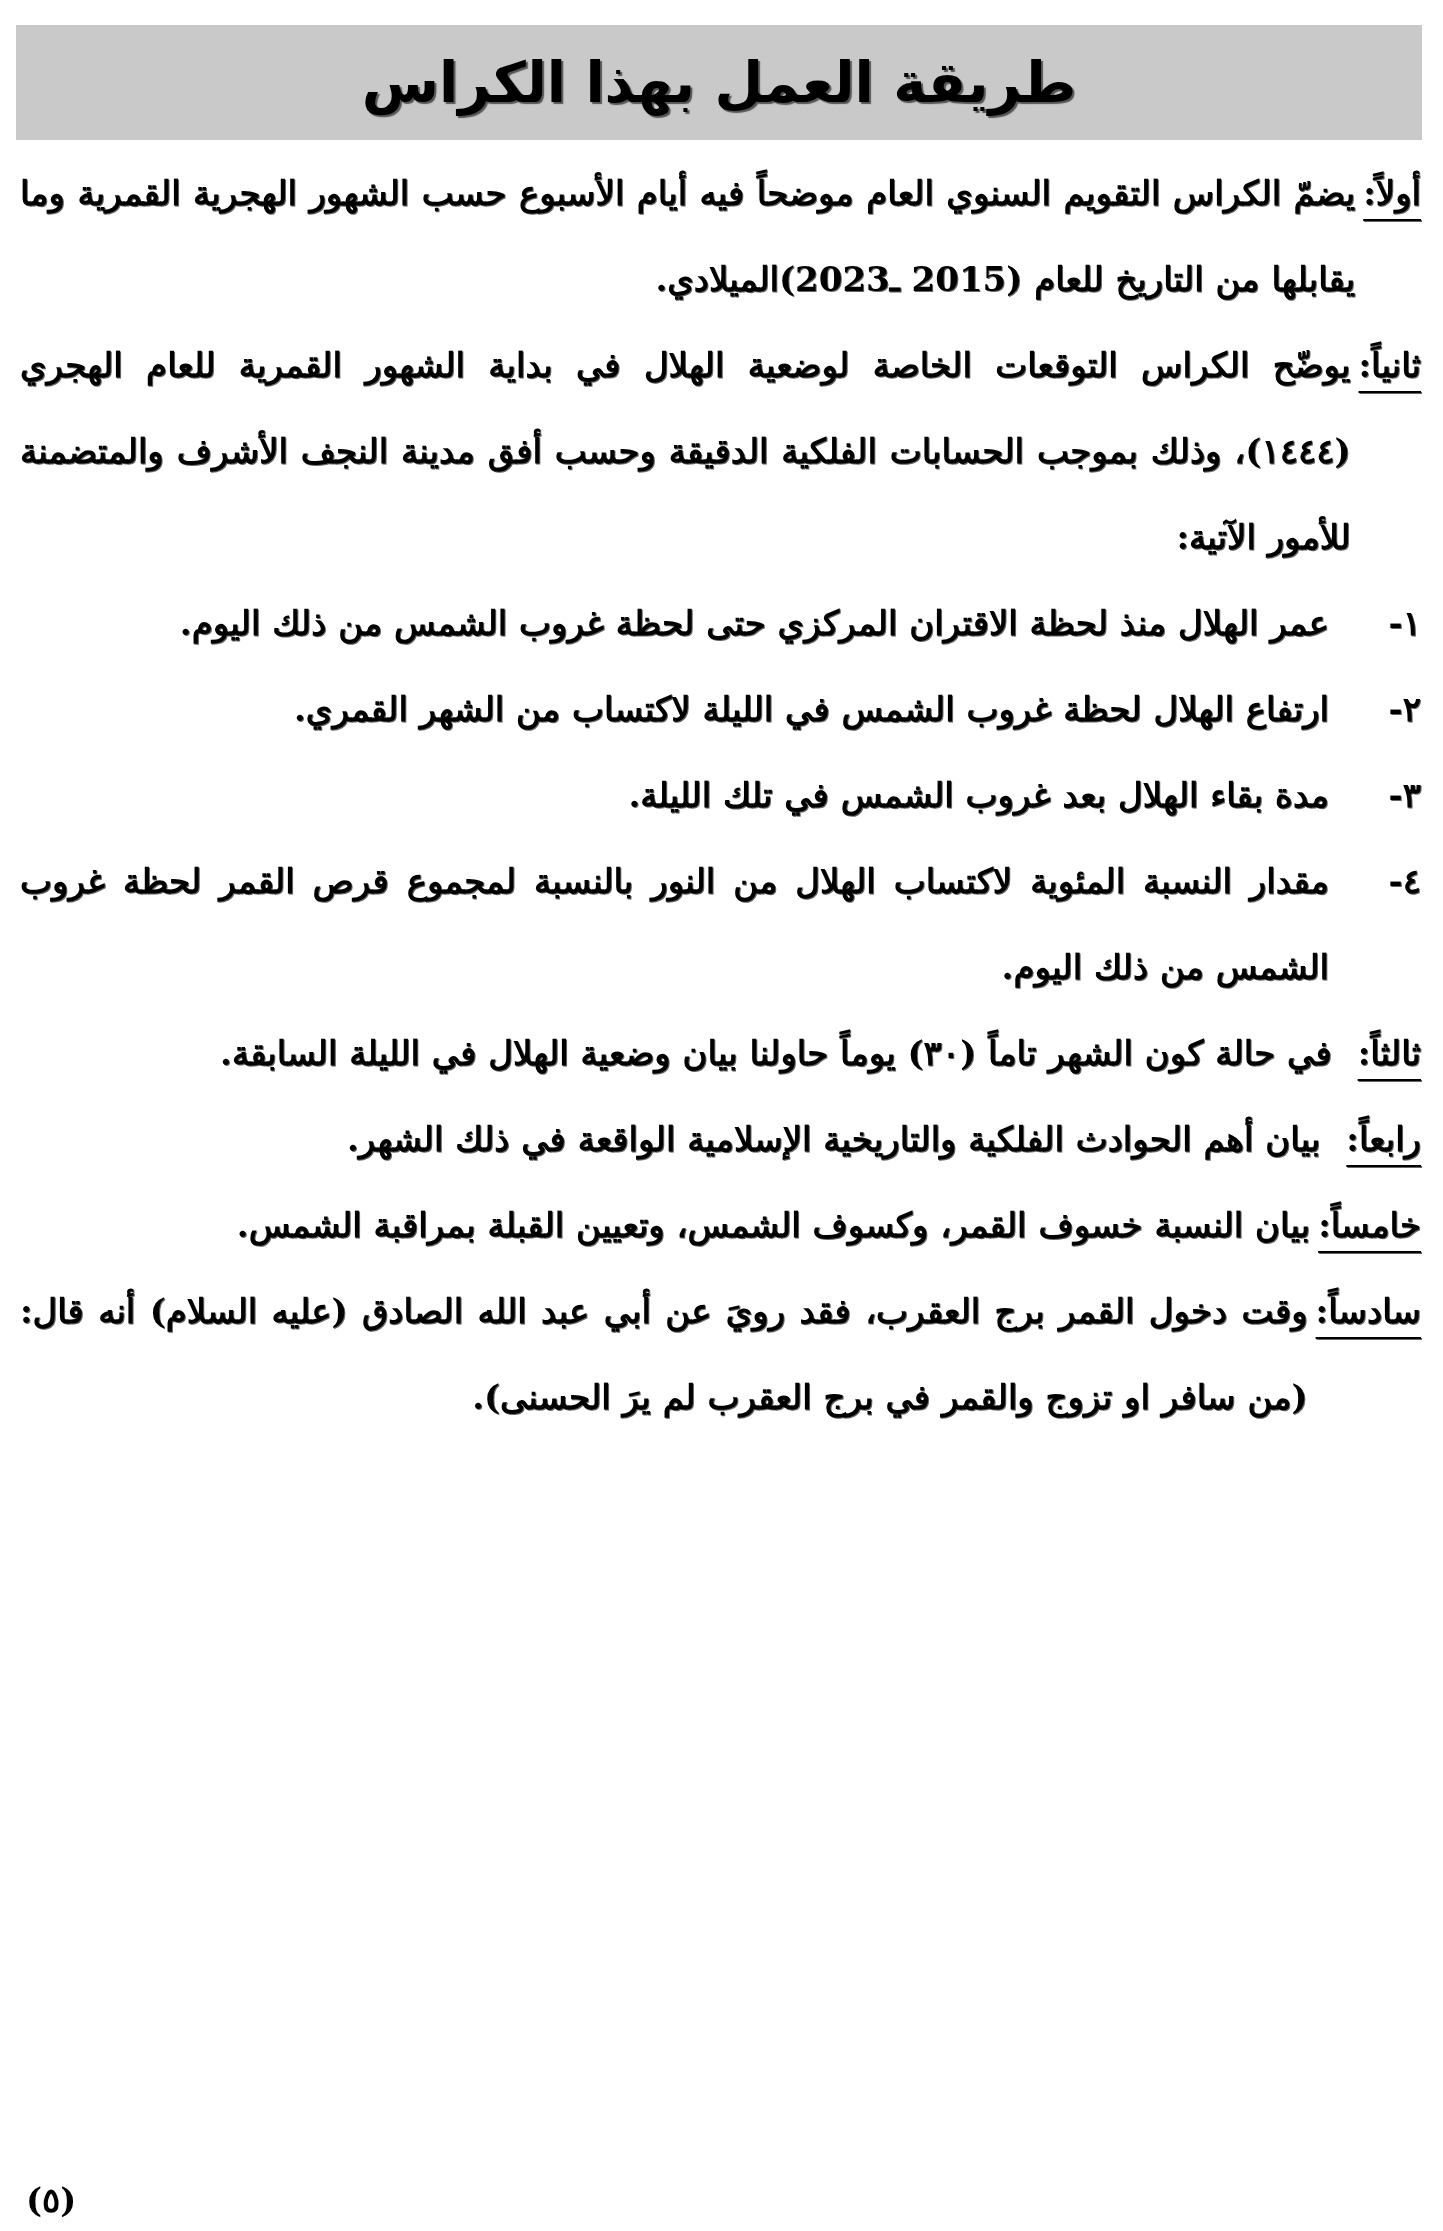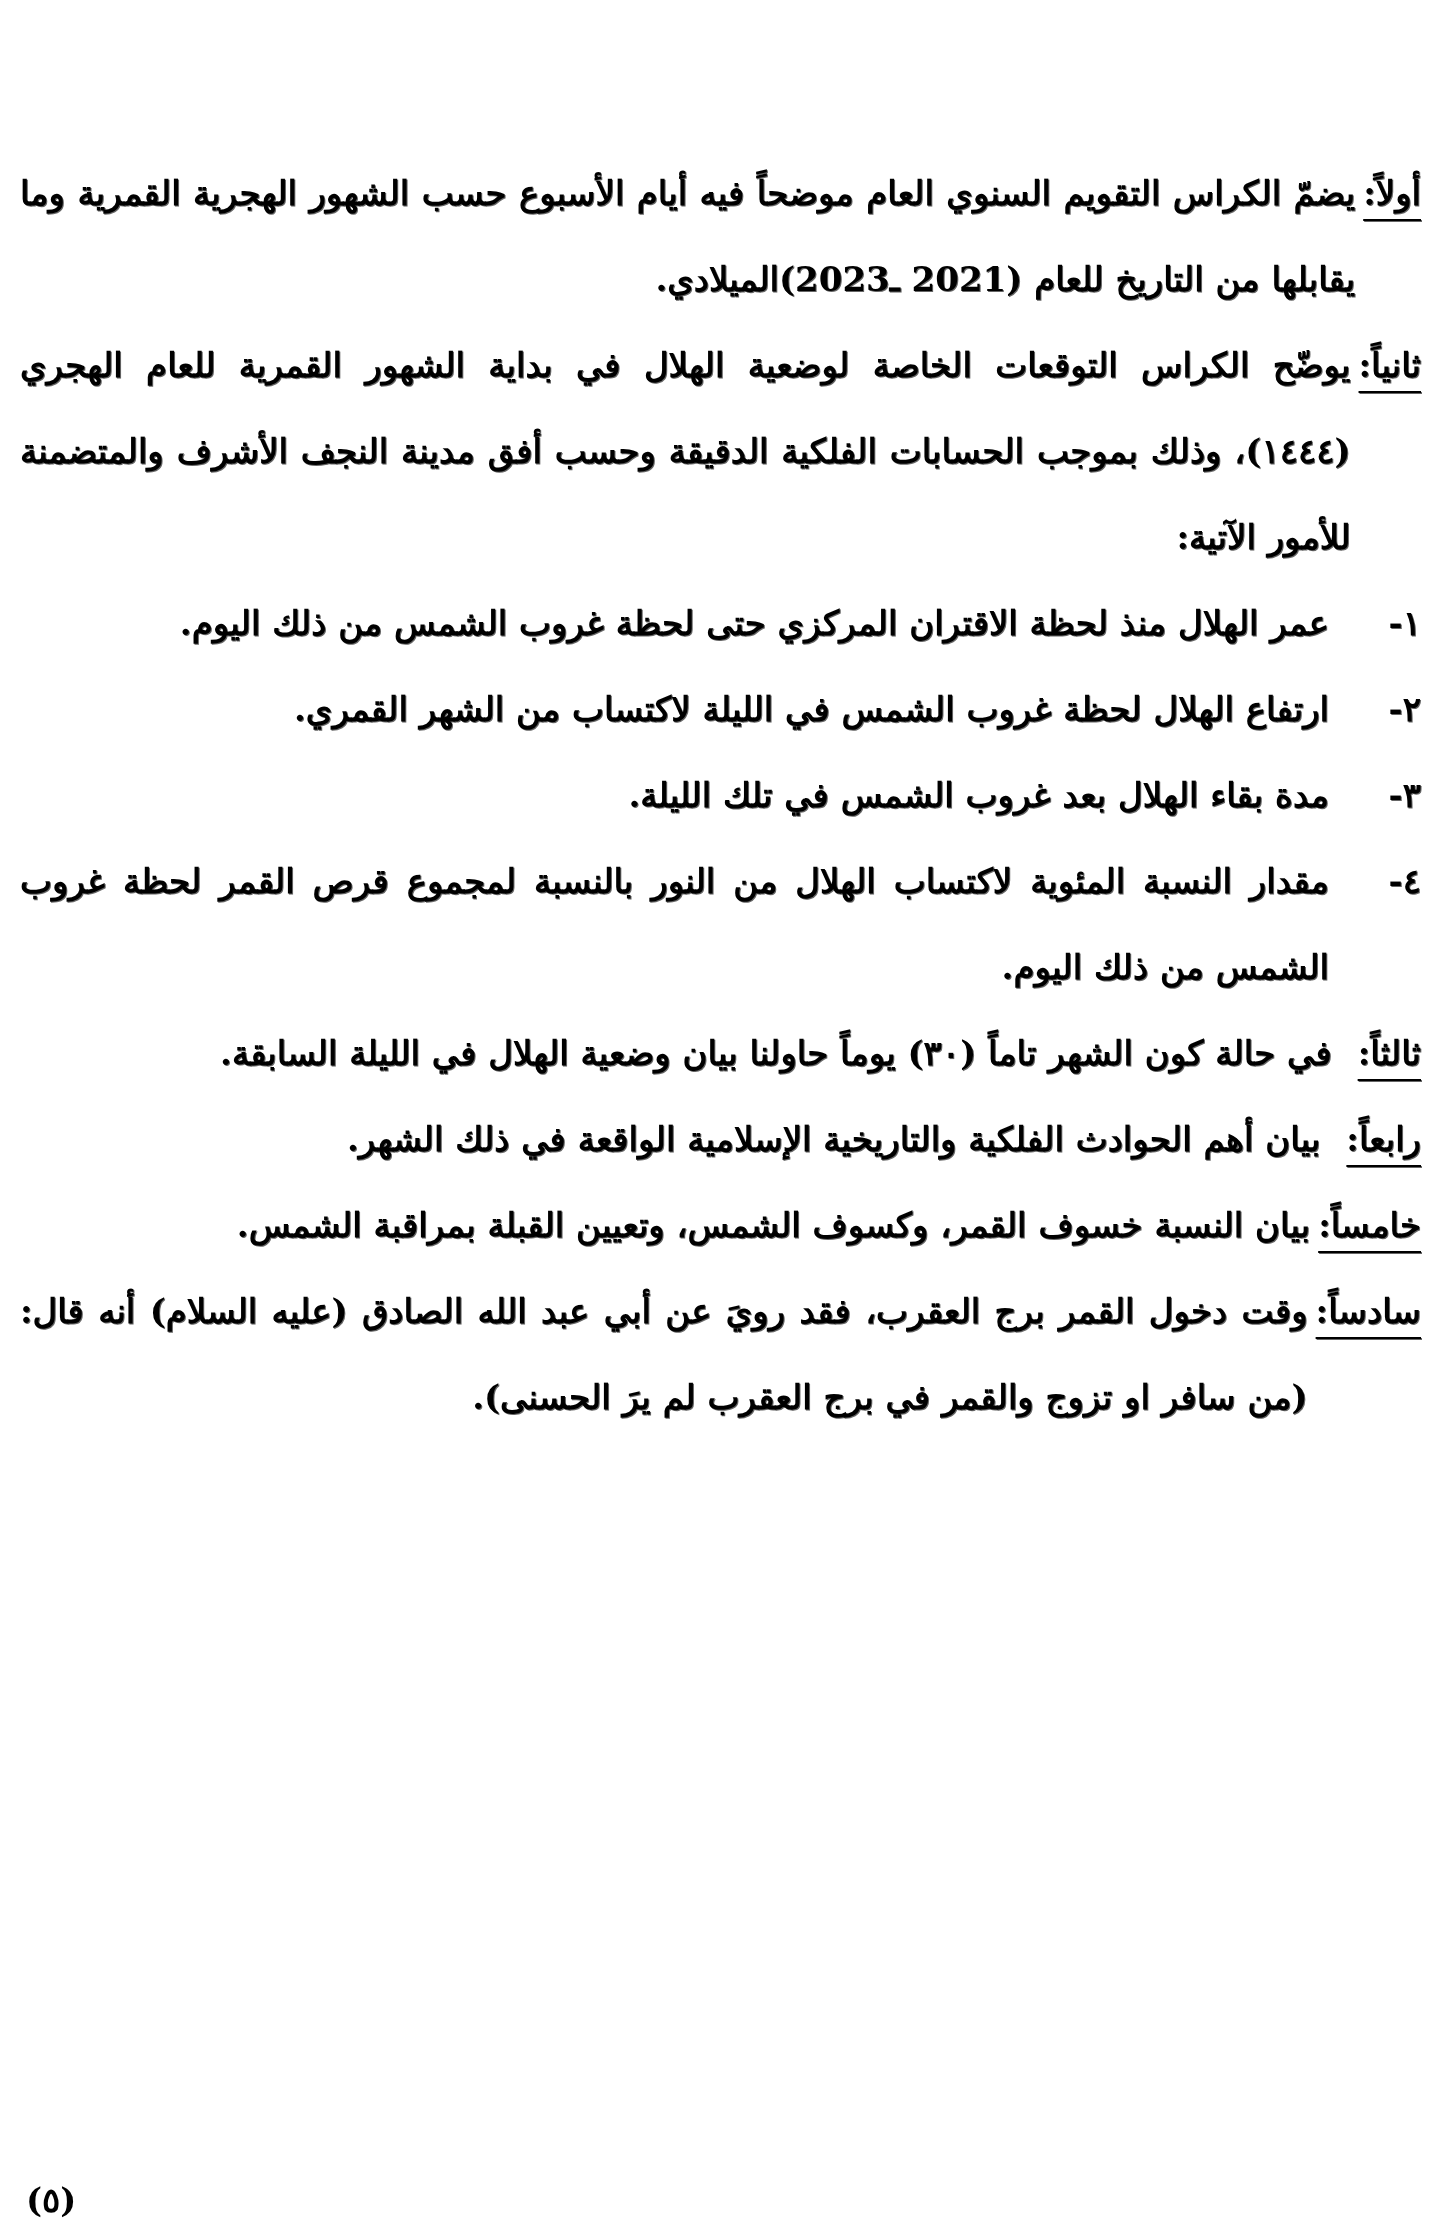--- a/index.html
+++ b/index.html
@@ -96,26 +96,29 @@
       font-size: 34px;
       line-height: 40px;
       direction: rtl;
     }
   </style>
 </head>
 <body>
 
 <div class="page">
 
+  <div class="title-bar">
+    <h1>طريقة العمل بهذا الكراس</h1>
+  </div>
 
   <div class="content">
 
     <div class="section">
       <span class="label">أولاً:</span>
-      <span class="body-text">يضمّ الكراس التقويم السنوي العام موضحاً فيه أيام الأسبوع حسب الشهور الهجرية القمرية وما يقابلها من التاريخ للعام (2021 ـ2023)الميلادي.</span>
+      <span class="body-text">يضمّ الكراس التقويم السنوي العام موضحاً فيه أيام الأسبوع حسب الشهور الهجرية القمرية وما يقابلها من التاريخ للعام (2015 ـ2023)الميلادي.</span>
     </div>
 
     <div class="section">
       <span class="label">ثانياً:</span>
       <span class="body-text">يوضّح الكراس التوقعات الخاصة لوضعية الهلال في بداية الشهور القمرية للعام الهجري (١٤٤٤)، وذلك بموجب الحسابات الفلكية الدقيقة وحسب أفق مدينة النجف الأشرف والمتضمنة للأمور الآتية:</span>
     </div>
 
     <div class="numbered">
       <span class="num">١-</span>
       <span class="num-text">عمر الهلال منذ لحظة الاقتران المركزي حتى لحظة غروب الشمس من ذلك اليوم.</span>

